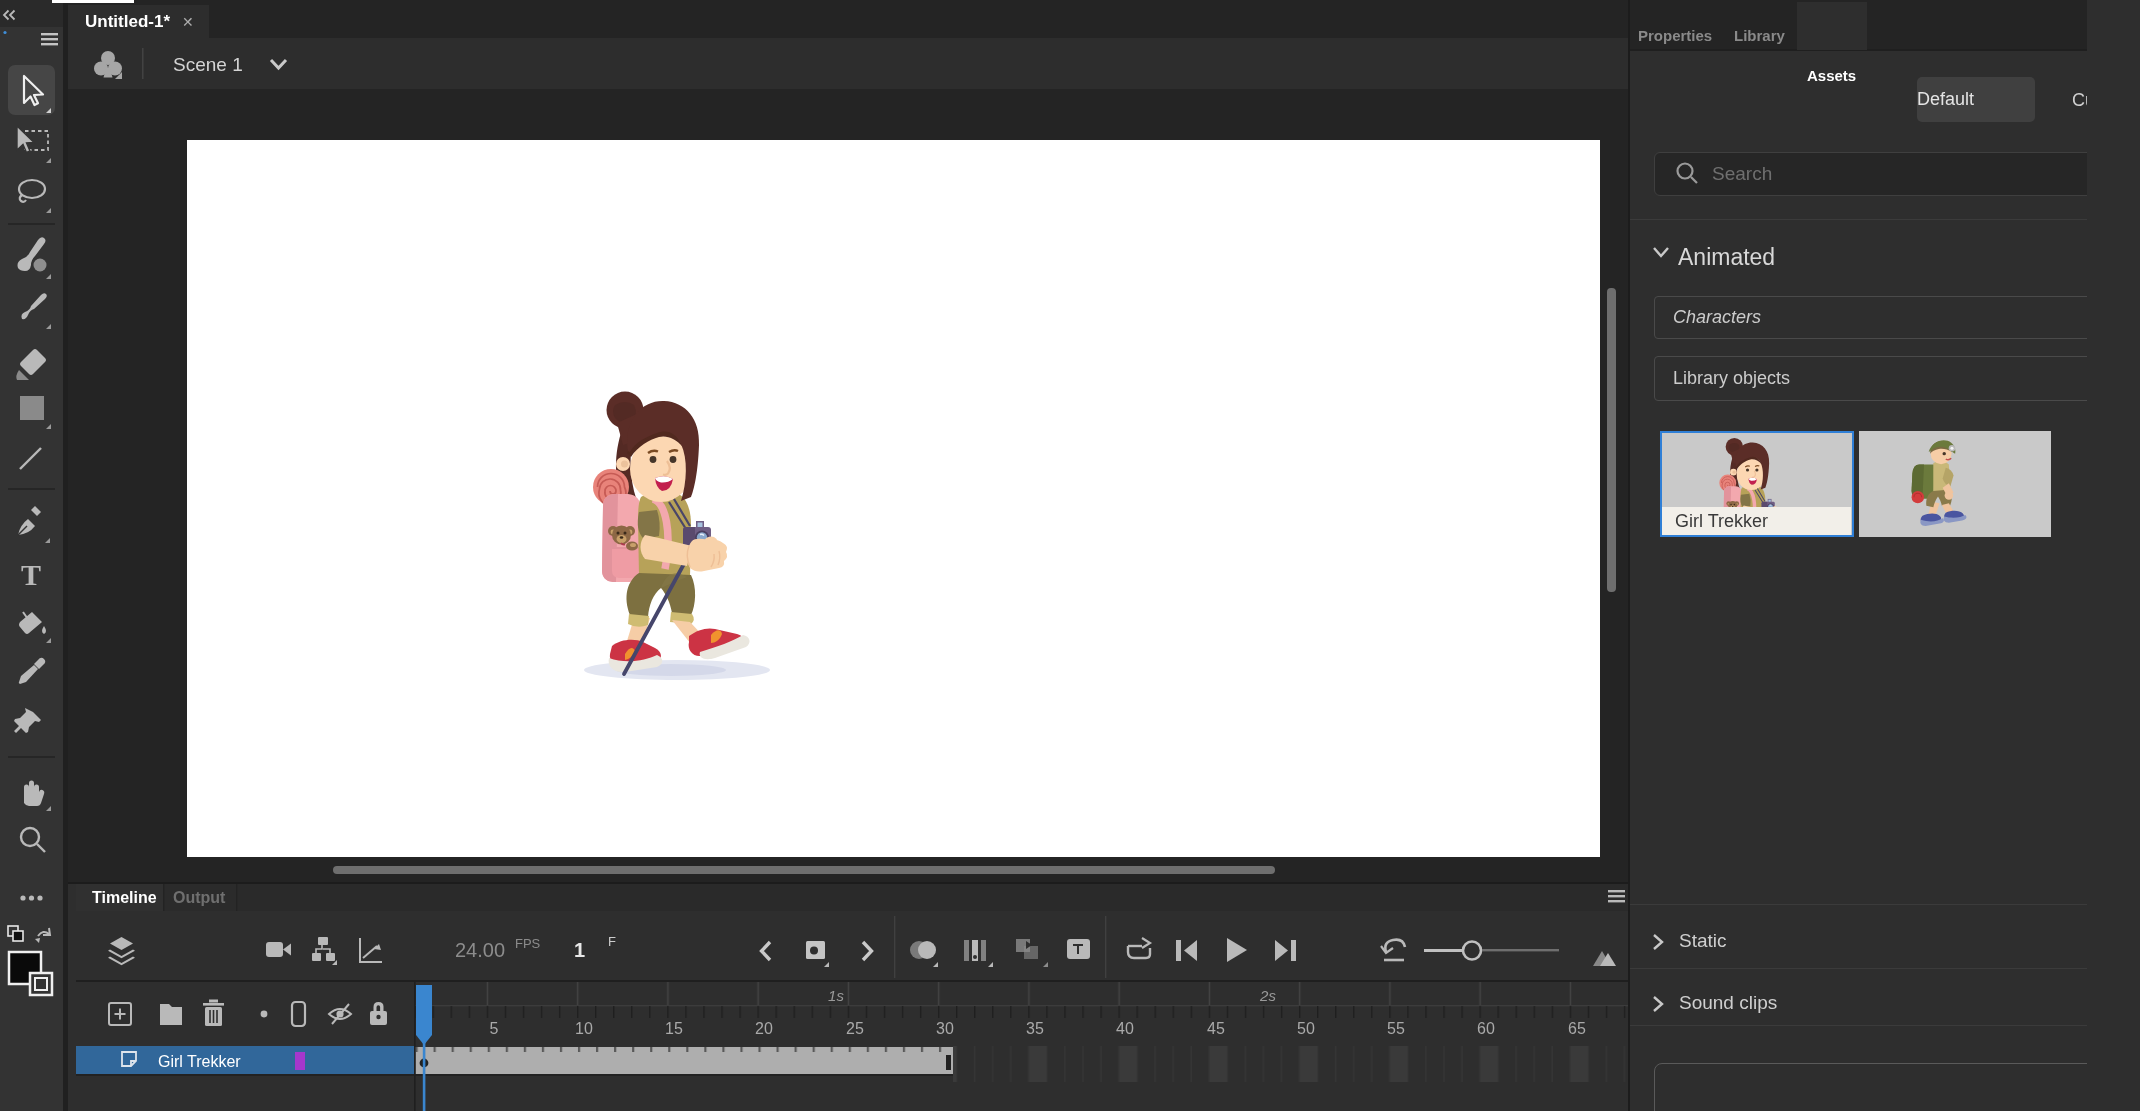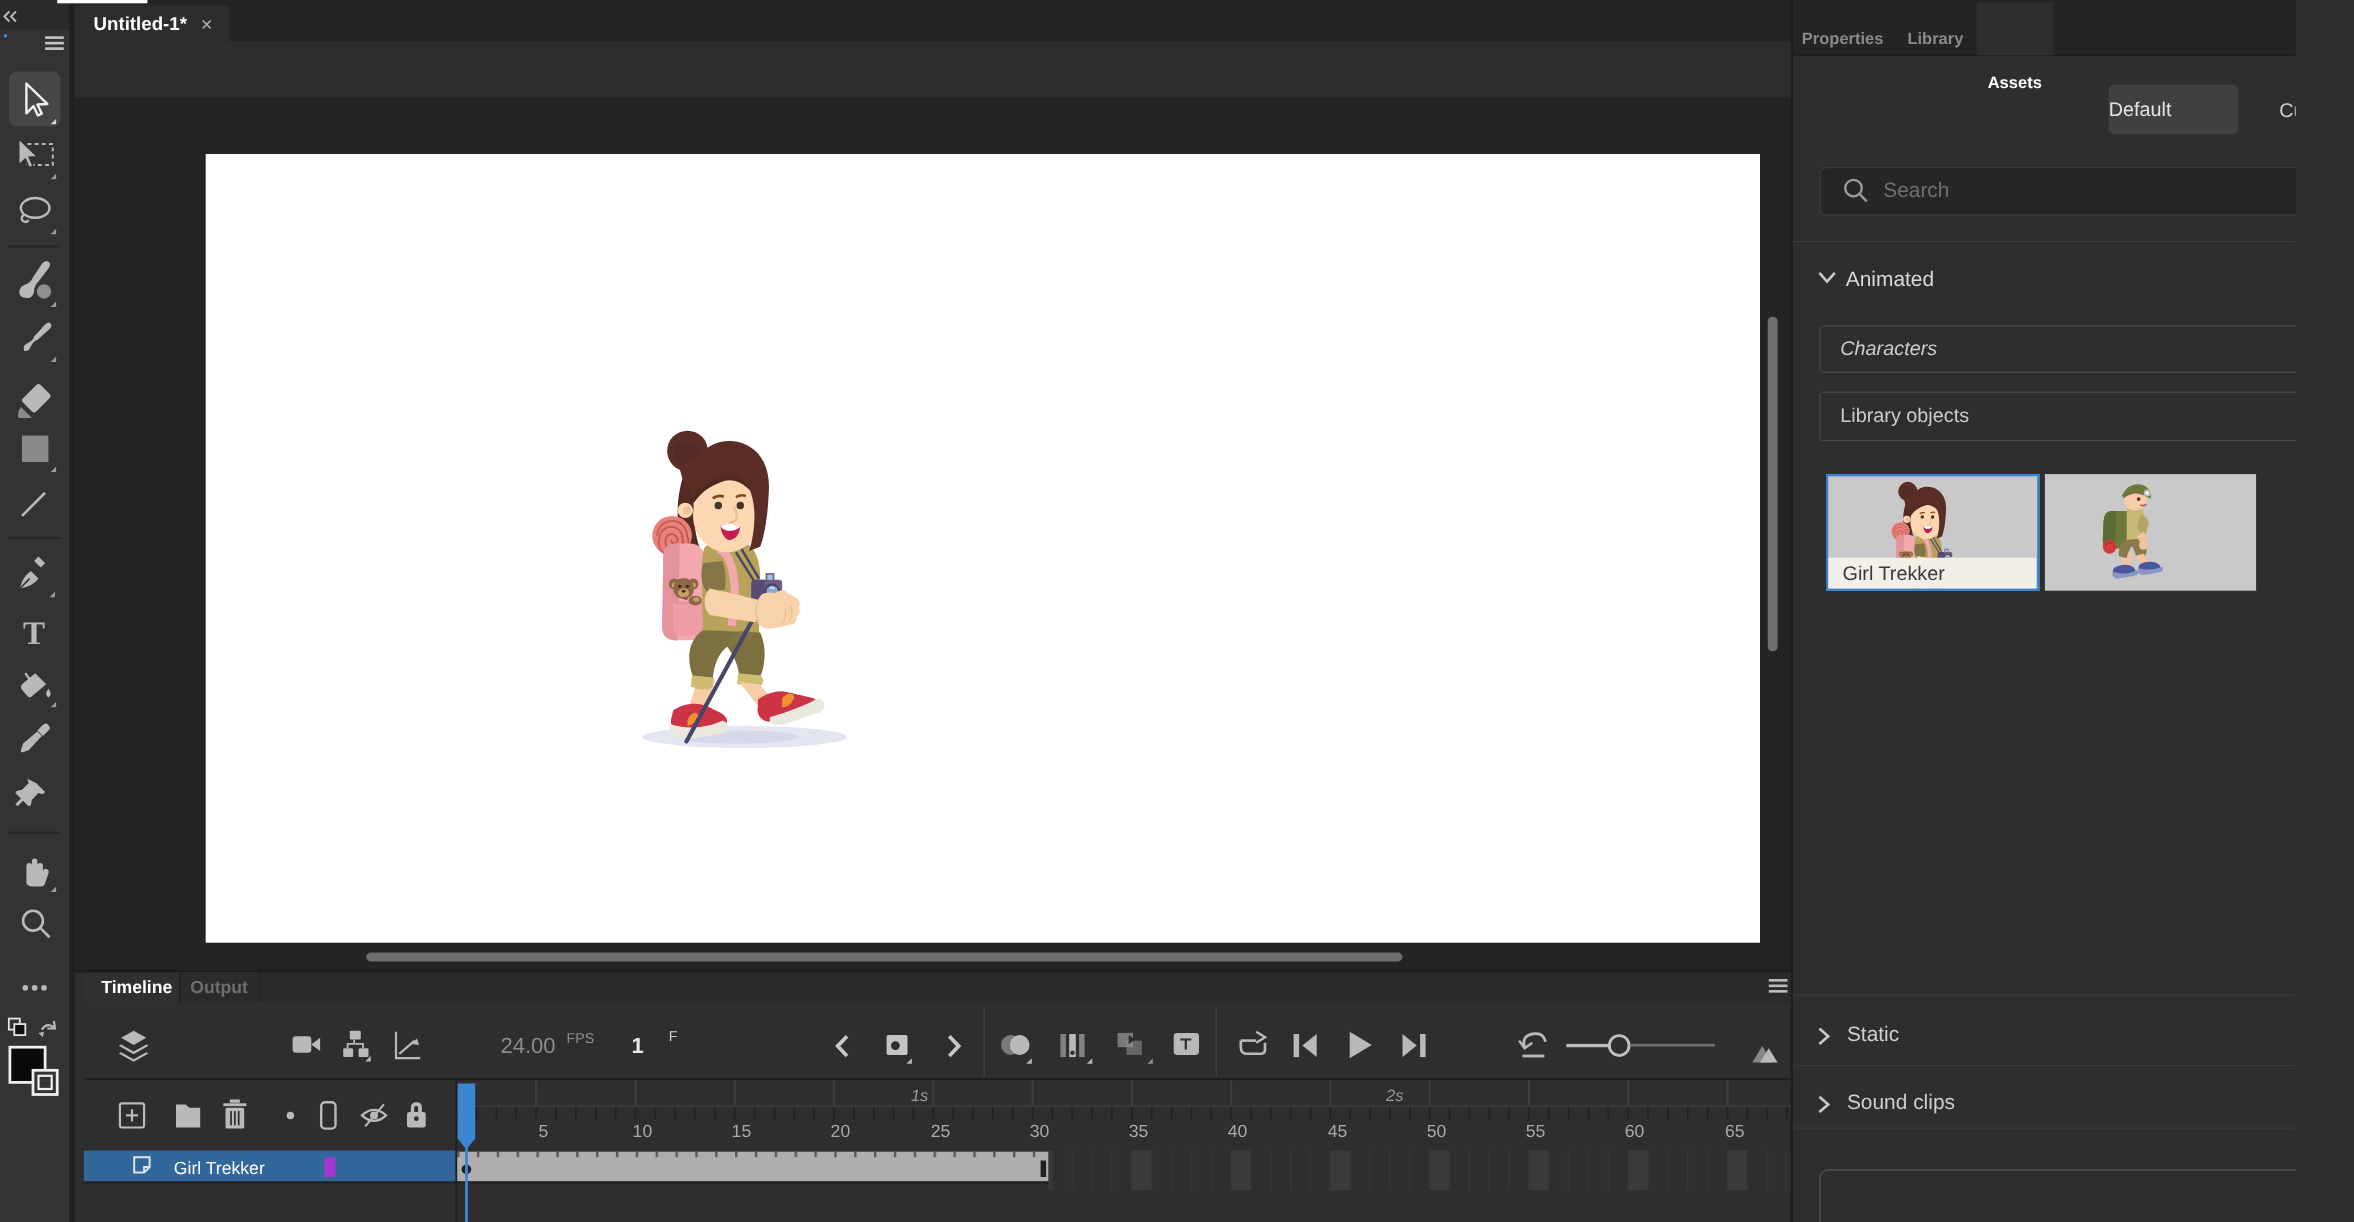--- a/index.html
+++ b/index.html
@@ -124,20 +124,34 @@
   <div class="abs" style="left:63px;top:0;width:5px;height:1111px;background:#202020;"></div>
 
   <div class="abs" style="left:68px;top:0;width:1560px;height:38px;background:#242424;"></div>
   <div class="abs" style="left:68px;top:5px;width:141px;height:33px;background:#2d2d2d;"></div>
   <div class="abs" style="left:85px;top:12px;color:#ffffff;font-size:17px;font-weight:bold;">Untitled-1*</div>
   <div class="abs" style="left:182px;top:14px;color:#adadad;font-size:14px;">✕</div>
 
   <div class="abs" style="left:52px;top:0;width:82px;height:2.5px;background:#ffffff;"></div>
 
   <div class="abs" style="left:68px;top:38px;width:1560px;height:51px;background:#2d2d2d;"></div>
+  <div class="abs" id="editbar-left" style="left:68px;top:38px;width:400px;height:51px;">
+    <svg width="400" height="51" viewBox="0 0 400 51">
+      <g fill="#a6a6a6">
+        <circle cx="40" cy="20" r="7"></circle>
+        <circle cx="33" cy="30.5" r="7"></circle>
+        <circle cx="47" cy="30.5" r="7"></circle>
+        <path d="M38 30 l4 0 l2.5 9.5 l-9 0 z"></path>
+        <path d="M54 34 l0 7 l-7 0 z"></path>
+      </g>
+      <rect x="74" y="10" width="1.6" height="31" fill="#424242"></rect>
+      <text x="105" y="33" font-size="19" fill="#d4d4d4">Scene 1</text>
+      <path d="M203 22 l7.5 8 l7.5 -8" stroke="#c9c9c9" stroke-width="3" fill="none"></path>
+    </svg>
+  </div>
 
   <div class="abs" style="left:68px;top:89px;width:1560px;height:795px;background:#242424;"></div>
   <div class="abs" id="stage" style="left:187px;top:140px;width:1413px;height:717px;background:#ffffff;"></div>
   <svg width="0" height="0" style="position:absolute;">
     <defs>
     <symbol id="girl" viewBox="0 0 210 300">
       <ellipse cx="112" cy="285" rx="93" ry="10" fill="#e3e6f1"></ellipse>
       <ellipse cx="106" cy="285" rx="55" ry="6" fill="#d4d8e9"></ellipse>
 
       <path d="M70 230 L85 233 L76 262 L61 259 Z" fill="#f6cda6"></path>
@@ -495,21 +509,21 @@
     <div class="abs" style="left:24px;top:152px;width:479px;height:44px;background:#262626;border:1.5px solid #3f3f3f;border-radius:6px;"></div>
     <svg class="abs" style="left:44px;top:160px;" width="26" height="26" viewBox="0 0 26 26">
       <circle cx="11" cy="11" r="7.5" stroke="#9a9a9a" stroke-width="2.2" fill="none"></circle>
       <path d="M17 17 L23 23" stroke="#9a9a9a" stroke-width="2.2"></path>
     </svg>
     <div class="abs" style="left:82px;top:163px;font-size:19px;color:#6f6f6f;">Search</div>
     <div class="abs" style="left:0;top:219px;width:510px;height:1.4px;background:#3b3b3b;"></div>
     <svg class="abs" style="left:23px;top:246px;" width="16" height="12" viewBox="0 0 16 12">
       <path d="M1 2 l7 8 l7 -8" stroke="#c9c9c9" stroke-width="2.4" fill="none"></path>
     </svg>
-    <div class="abs" style="left:48px;top:244px;font-size:19px;color:#d8d8d8;text-align:center;">Animated</div>
+    <div class="abs" style="left:48px;top:244px;font-size:23px;color:#d8d8d8;text-align:center;">Animated</div>
     <div class="abs" style="left:24px;top:296px;width:479px;height:43px;border:1.4px solid #4a4a4a;border-radius:4px;"></div>
     <div class="abs" style="left:43px;top:307px;font-size:18px;color:#cccccc;font-style:italic;">Characters</div>
     <div class="abs" style="left:24px;top:356px;width:479px;height:45px;border:1.4px solid #4a4a4a;border-radius:4px;"></div>
     <div class="abs" style="left:43px;top:368px;font-size:18px;color:#cccccc;">Library objects</div>
 
     <div class="abs" id="thumb1" style="left:30px;top:431px;width:194px;height:106px;background:#c9c9c9;border:2.5px solid #2f7fd6;overflow:hidden;">
       <svg class="abs" style="left:44px;top:2px;" width="99" height="141" viewBox="0 0 210 300">
           <use href="#girl"></use>
         </svg>
       <div class="abs" style="left:0;top:74px;width:189px;height:32px;background:#f2efe9;"></div>

